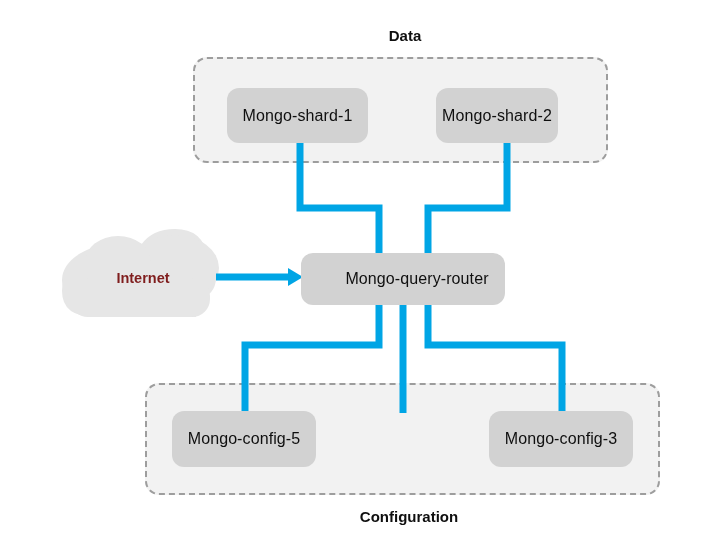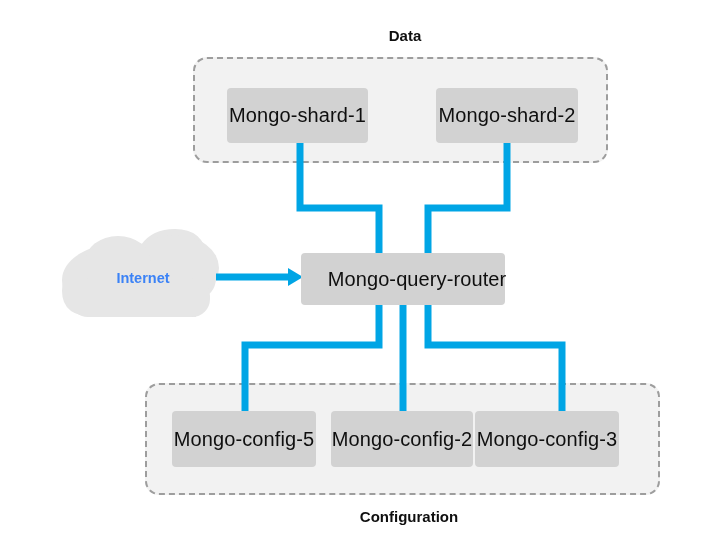--- a/index.html
+++ b/index.html
@@ -27,56 +27,56 @@
   .group-box {
     position: absolute;
     background: #f2f2f2;
     border: 2.5px dashed #9d9d9d;
     border-radius: 14px;
     box-sizing: border-box;
   }
   .node {
     position: absolute;
     background: #d2d2d2;
-    border-radius: 4px;
+    border-radius: 12px;
     box-sizing: border-box;
     display: flex;
     align-items: center;
     justify-content: center;
     color: #0f0f0f;
-    font-size: 20px;
+    font-size: 16px;
     font-weight: 400;
     letter-spacing: 0.1px;
     white-space: nowrap;
   }
   .group-label {
     position: absolute;
     font-size: 15px;
     font-weight: 700;
     color: #0f0f0f;
     text-align: center;
     white-space: nowrap;
   }
   .cloud-label {
     position: absolute;
     font-size: 14.5px;
     font-weight: 700;
-    color: #3b82f6;
+    color: #7f1d1d;
     white-space: nowrap;
     text-align: center;
   }
   #data-group   { left: 193px; top: 57px;  width: 415px; height: 106px; }
   #config-group { left: 145px; top: 383px; width: 515px; height: 112px; }
 
   #node-shard-1 { left: 227px; top: 88px;  width: 141px; height: 55px; }
-  #node-shard-2 { left: 436px; top: 88px;  width: 142px; height: 55px; }
+  #node-shard-2 { left: 436px; top: 88px;  width: 122px; height: 55px; }
   #node-router  { left: 301px; top: 253px; width: 204px; height: 52px; padding-left: 28px; }
   #node-config-1{ left: 172px; top: 411px; width: 144px; height: 56px; }
   #node-config-2{ left: 331px; top: 411px; width: 142px; height: 56px; }
-  #node-config-3{ left: 475px; top: 411px; width: 144px; height: 56px; }
+  #node-config-3{ left: 489px; top: 411px; width: 144px; height: 56px; }
 
   #label-data   { left: 345px; top: 27px;  width: 120px; }
   #label-config { left: 324px; top: 508px; width: 170px; }
   #label-internet { left: 88px; top: 270px; width: 110px; }
 </style>
 </head>
 <body>
 
 <div id="canvas">
 
@@ -127,23 +127,20 @@
   </div>
 
   <div class="node" id="node-router">
     <span>Mongo-query-router</span>
   </div>
 
   <div class="node" id="node-config-1">
     <span>Mongo-config-5</span>
   </div>
 
-  <div class="node" id="node-config-2">
-    <span>Mongo-config-2</span>
-  </div>
 
   <div class="node" id="node-config-3">
     <span>Mongo-config-3</span>
   </div>
 
   <div class="group-label" id="label-data">Data</div>
 
   <div class="group-label" id="label-config">Configuration</div>
 
   <div class="cloud-label" id="label-internet">Internet</div>

